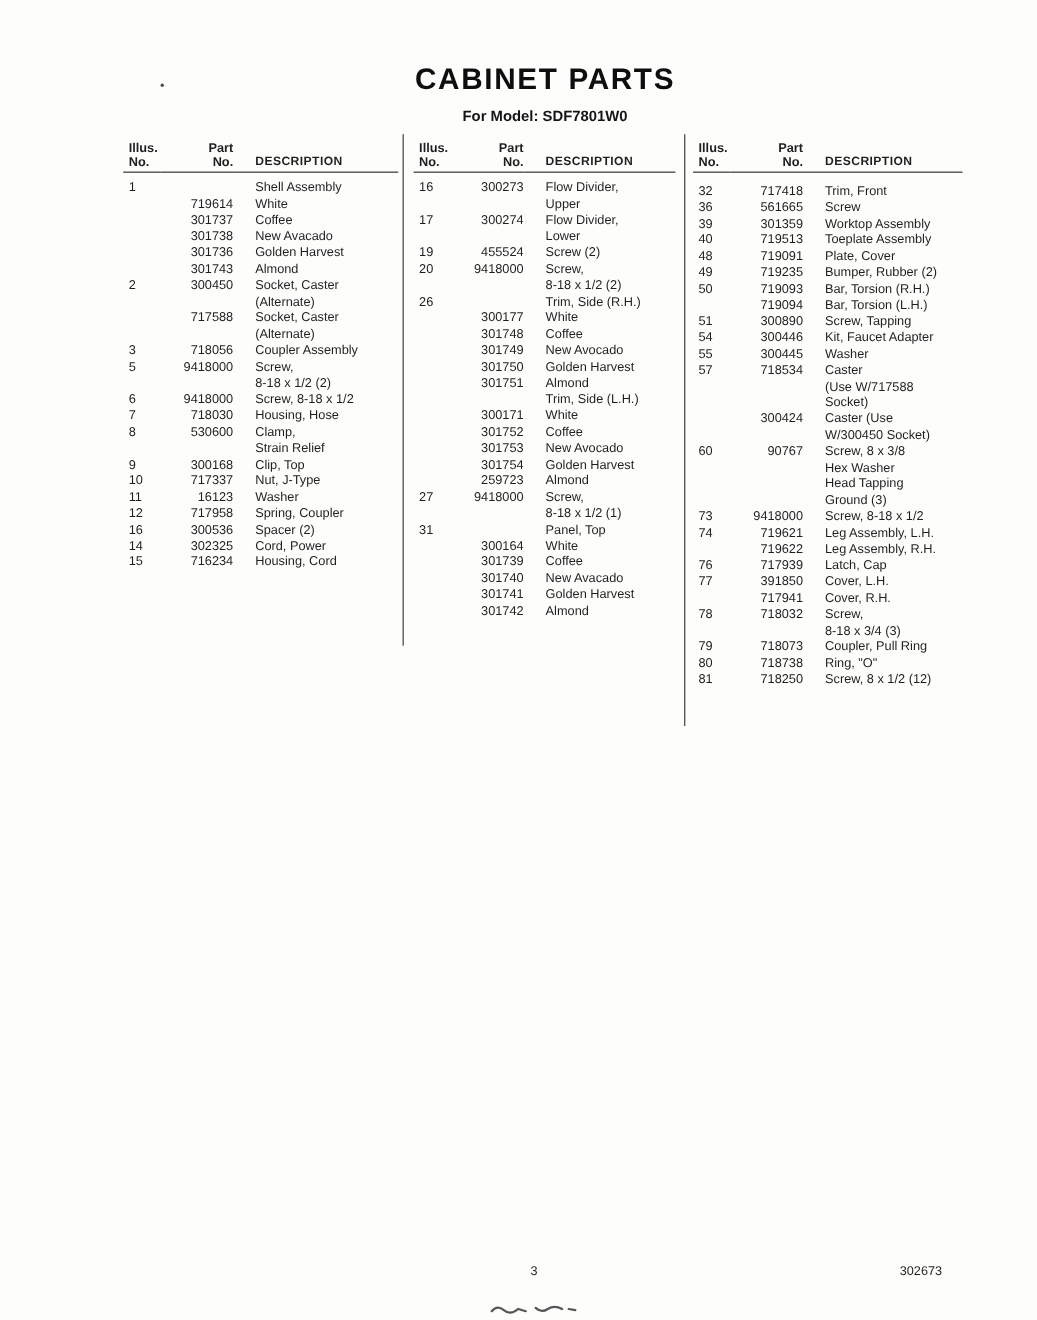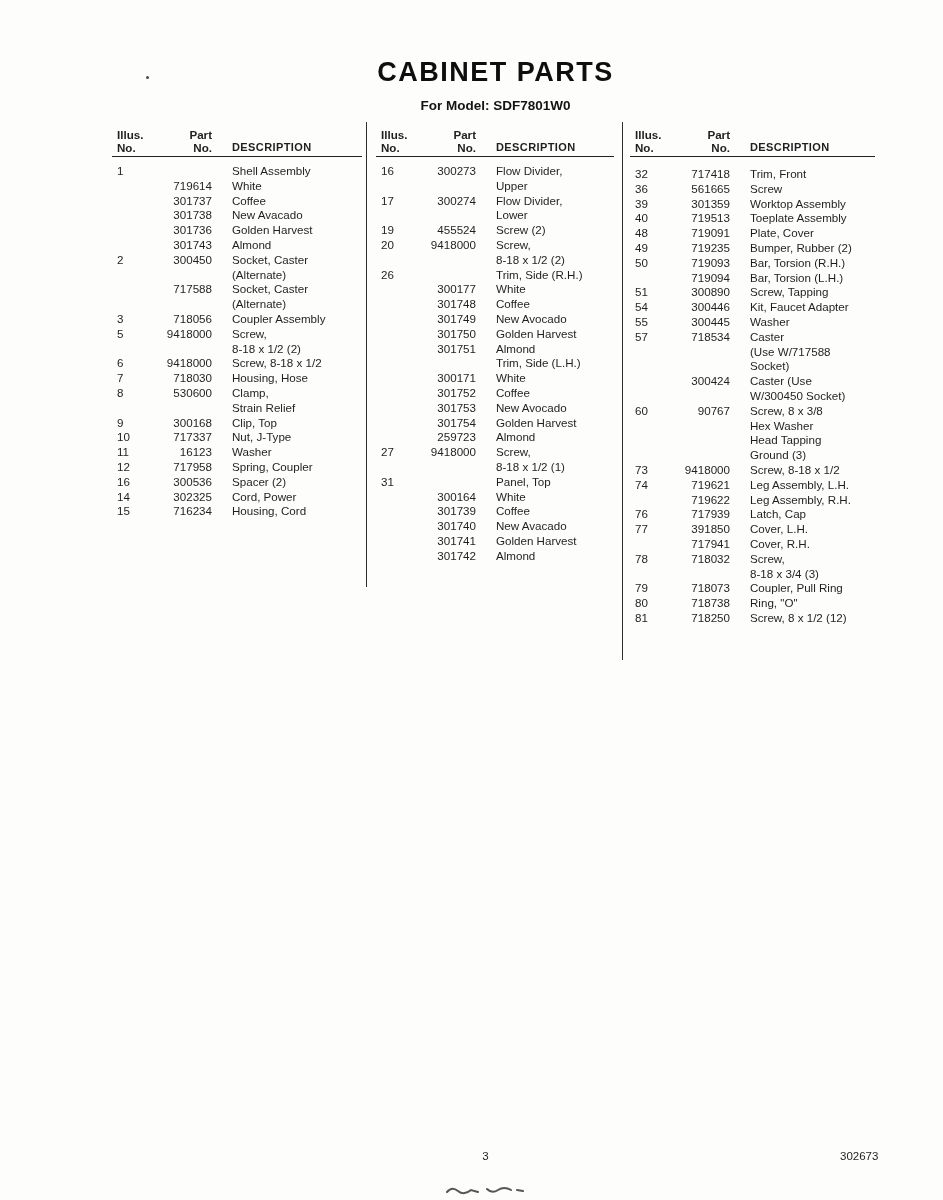--- a/index.html
+++ b/index.html
@@ -45,21 +45,21 @@
   .desc-h{font-size:11px;letter-spacing:.4px;}
 
   .rows{margin-top:7px;}
   .col3 .rows{margin-top:10px;}
   .row{height:14.8px;line-height:14.8px;}
 
   .page-num{
     position:absolute;top:1150px;left:0;width:943px;text-align:center;
     transform:translateX(14px);font-size:11.5px;
   }
-  .doc-num{position:absolute;top:1150px;left:840px;font-size:11.5px;}
+  .doc-num{position:absolute;top:1150px;left:818px;font-size:11.5px;}
   .smudge{
     position:absolute;top:1184px;left:445px;opacity:.85;
     filter:blur(.6px);
   }
 </style>
 </head>
 <body>
 
 <div class="speck"></div>
 

